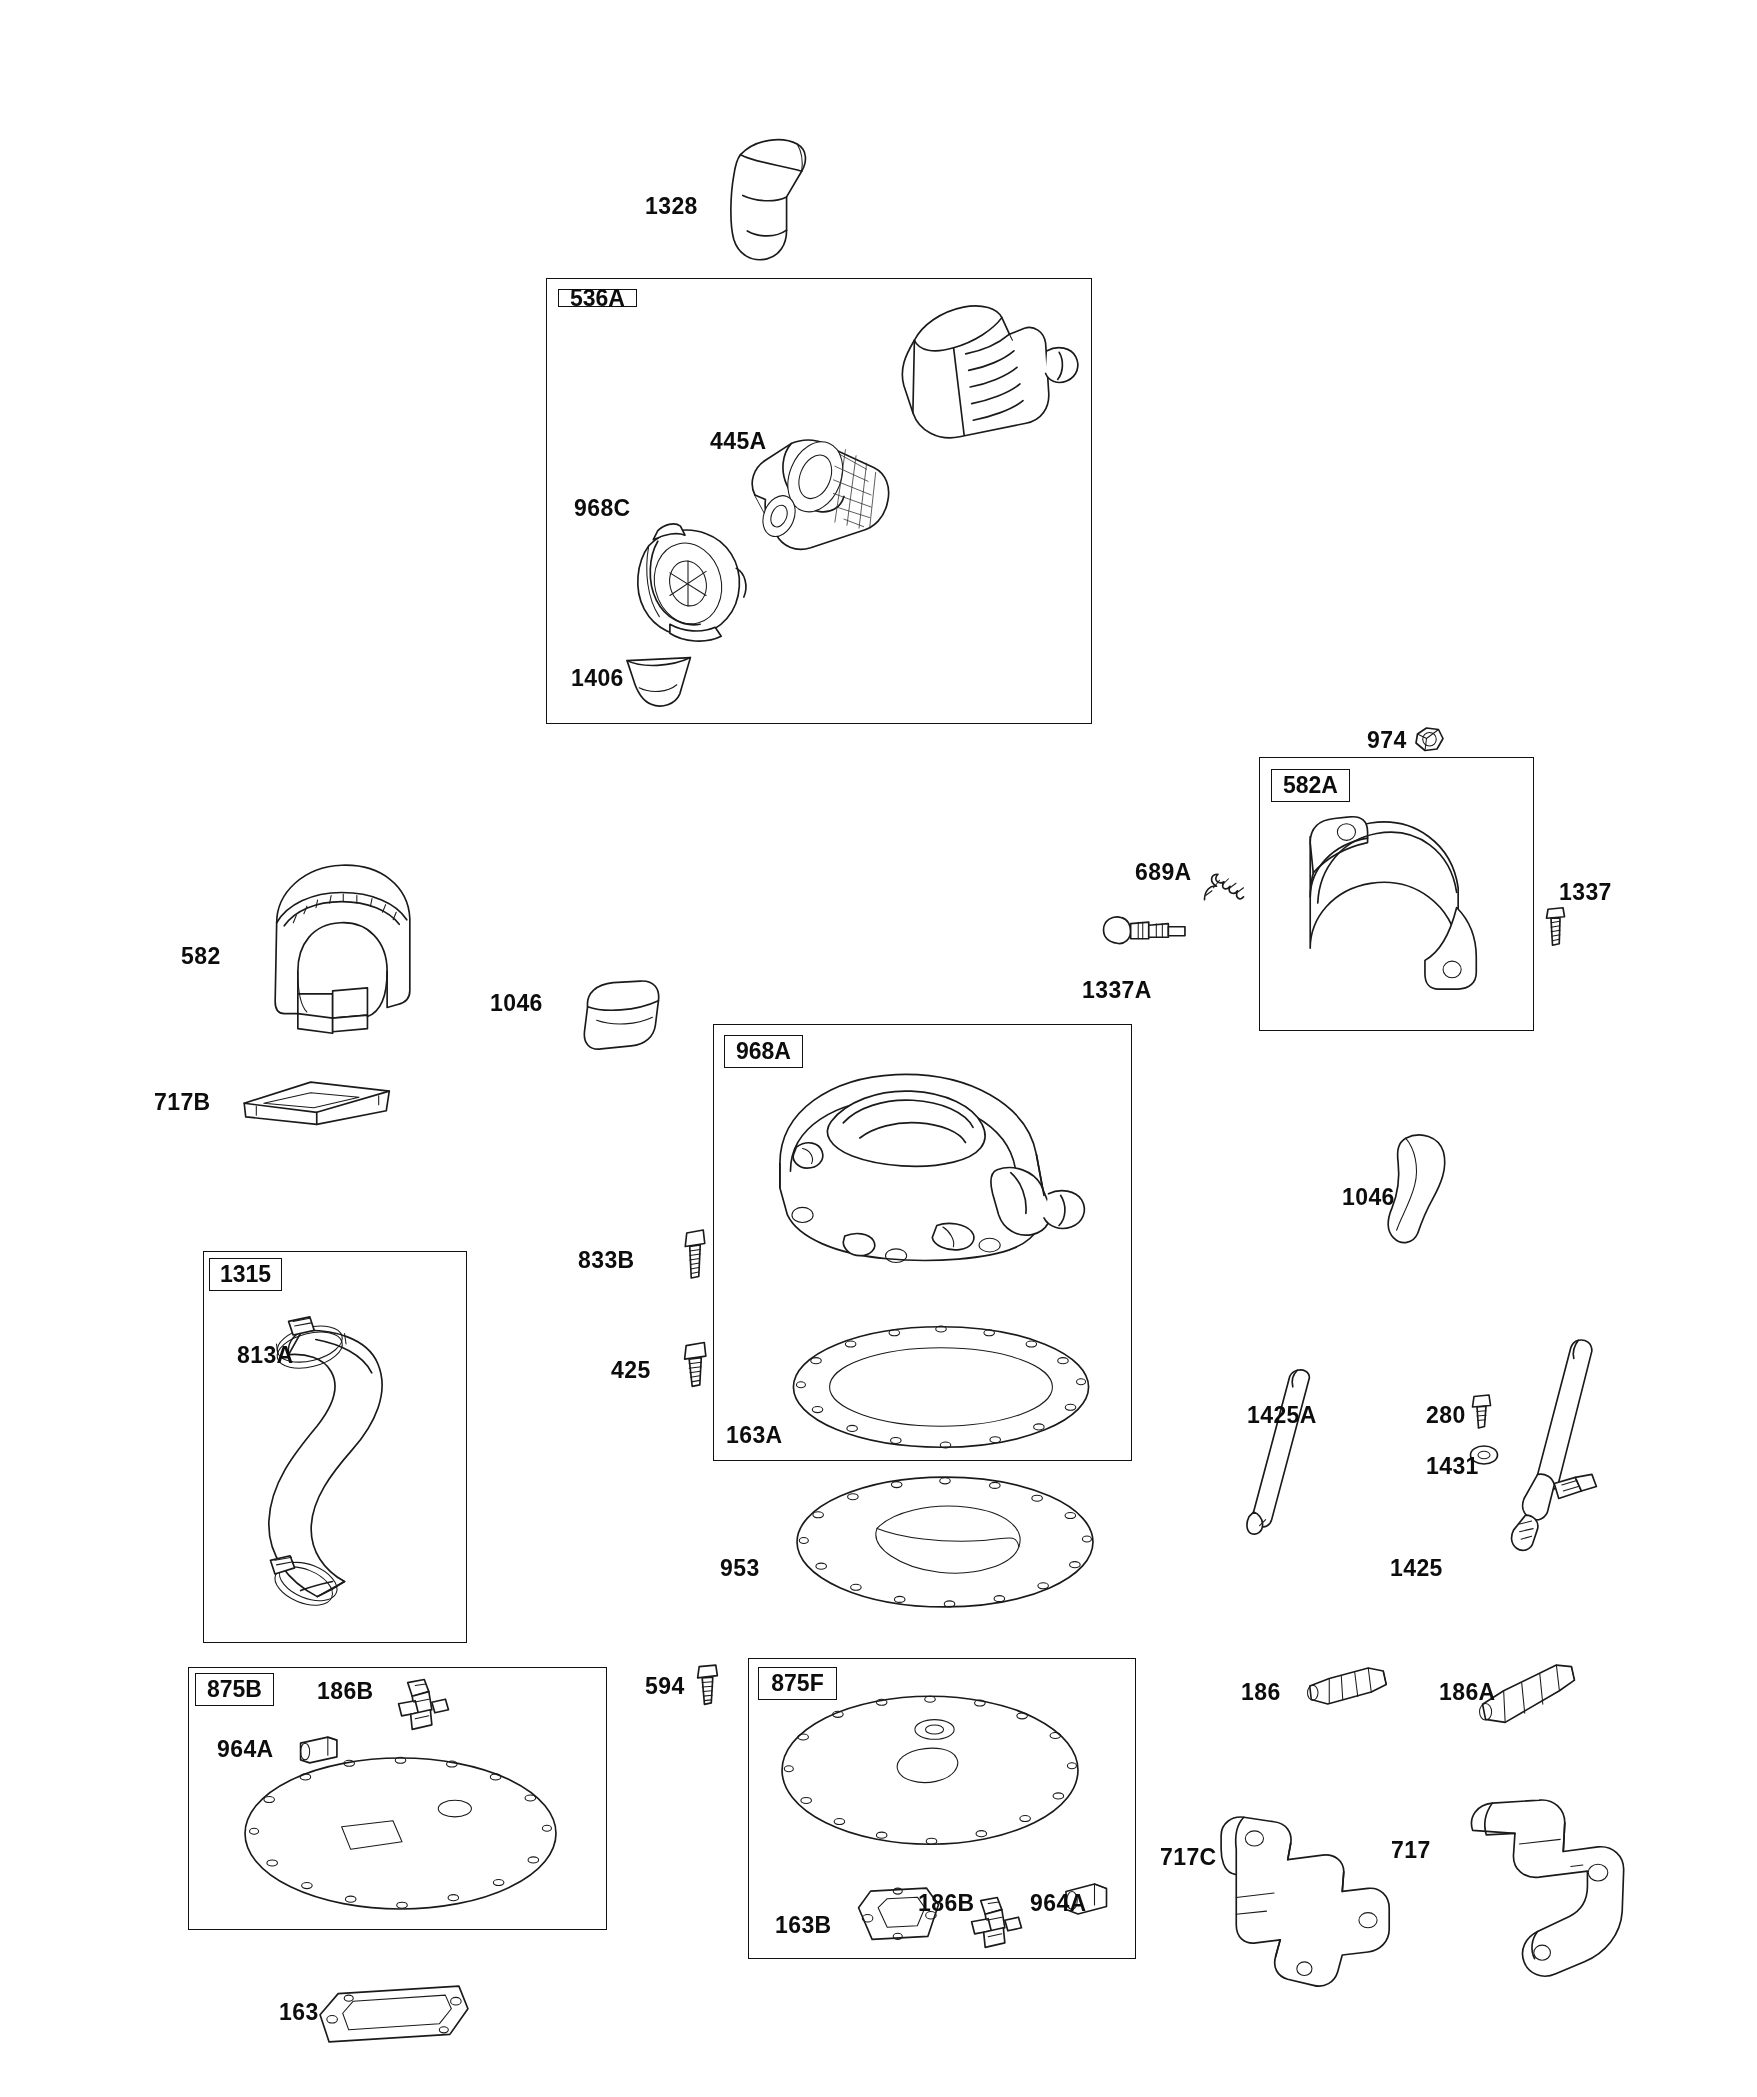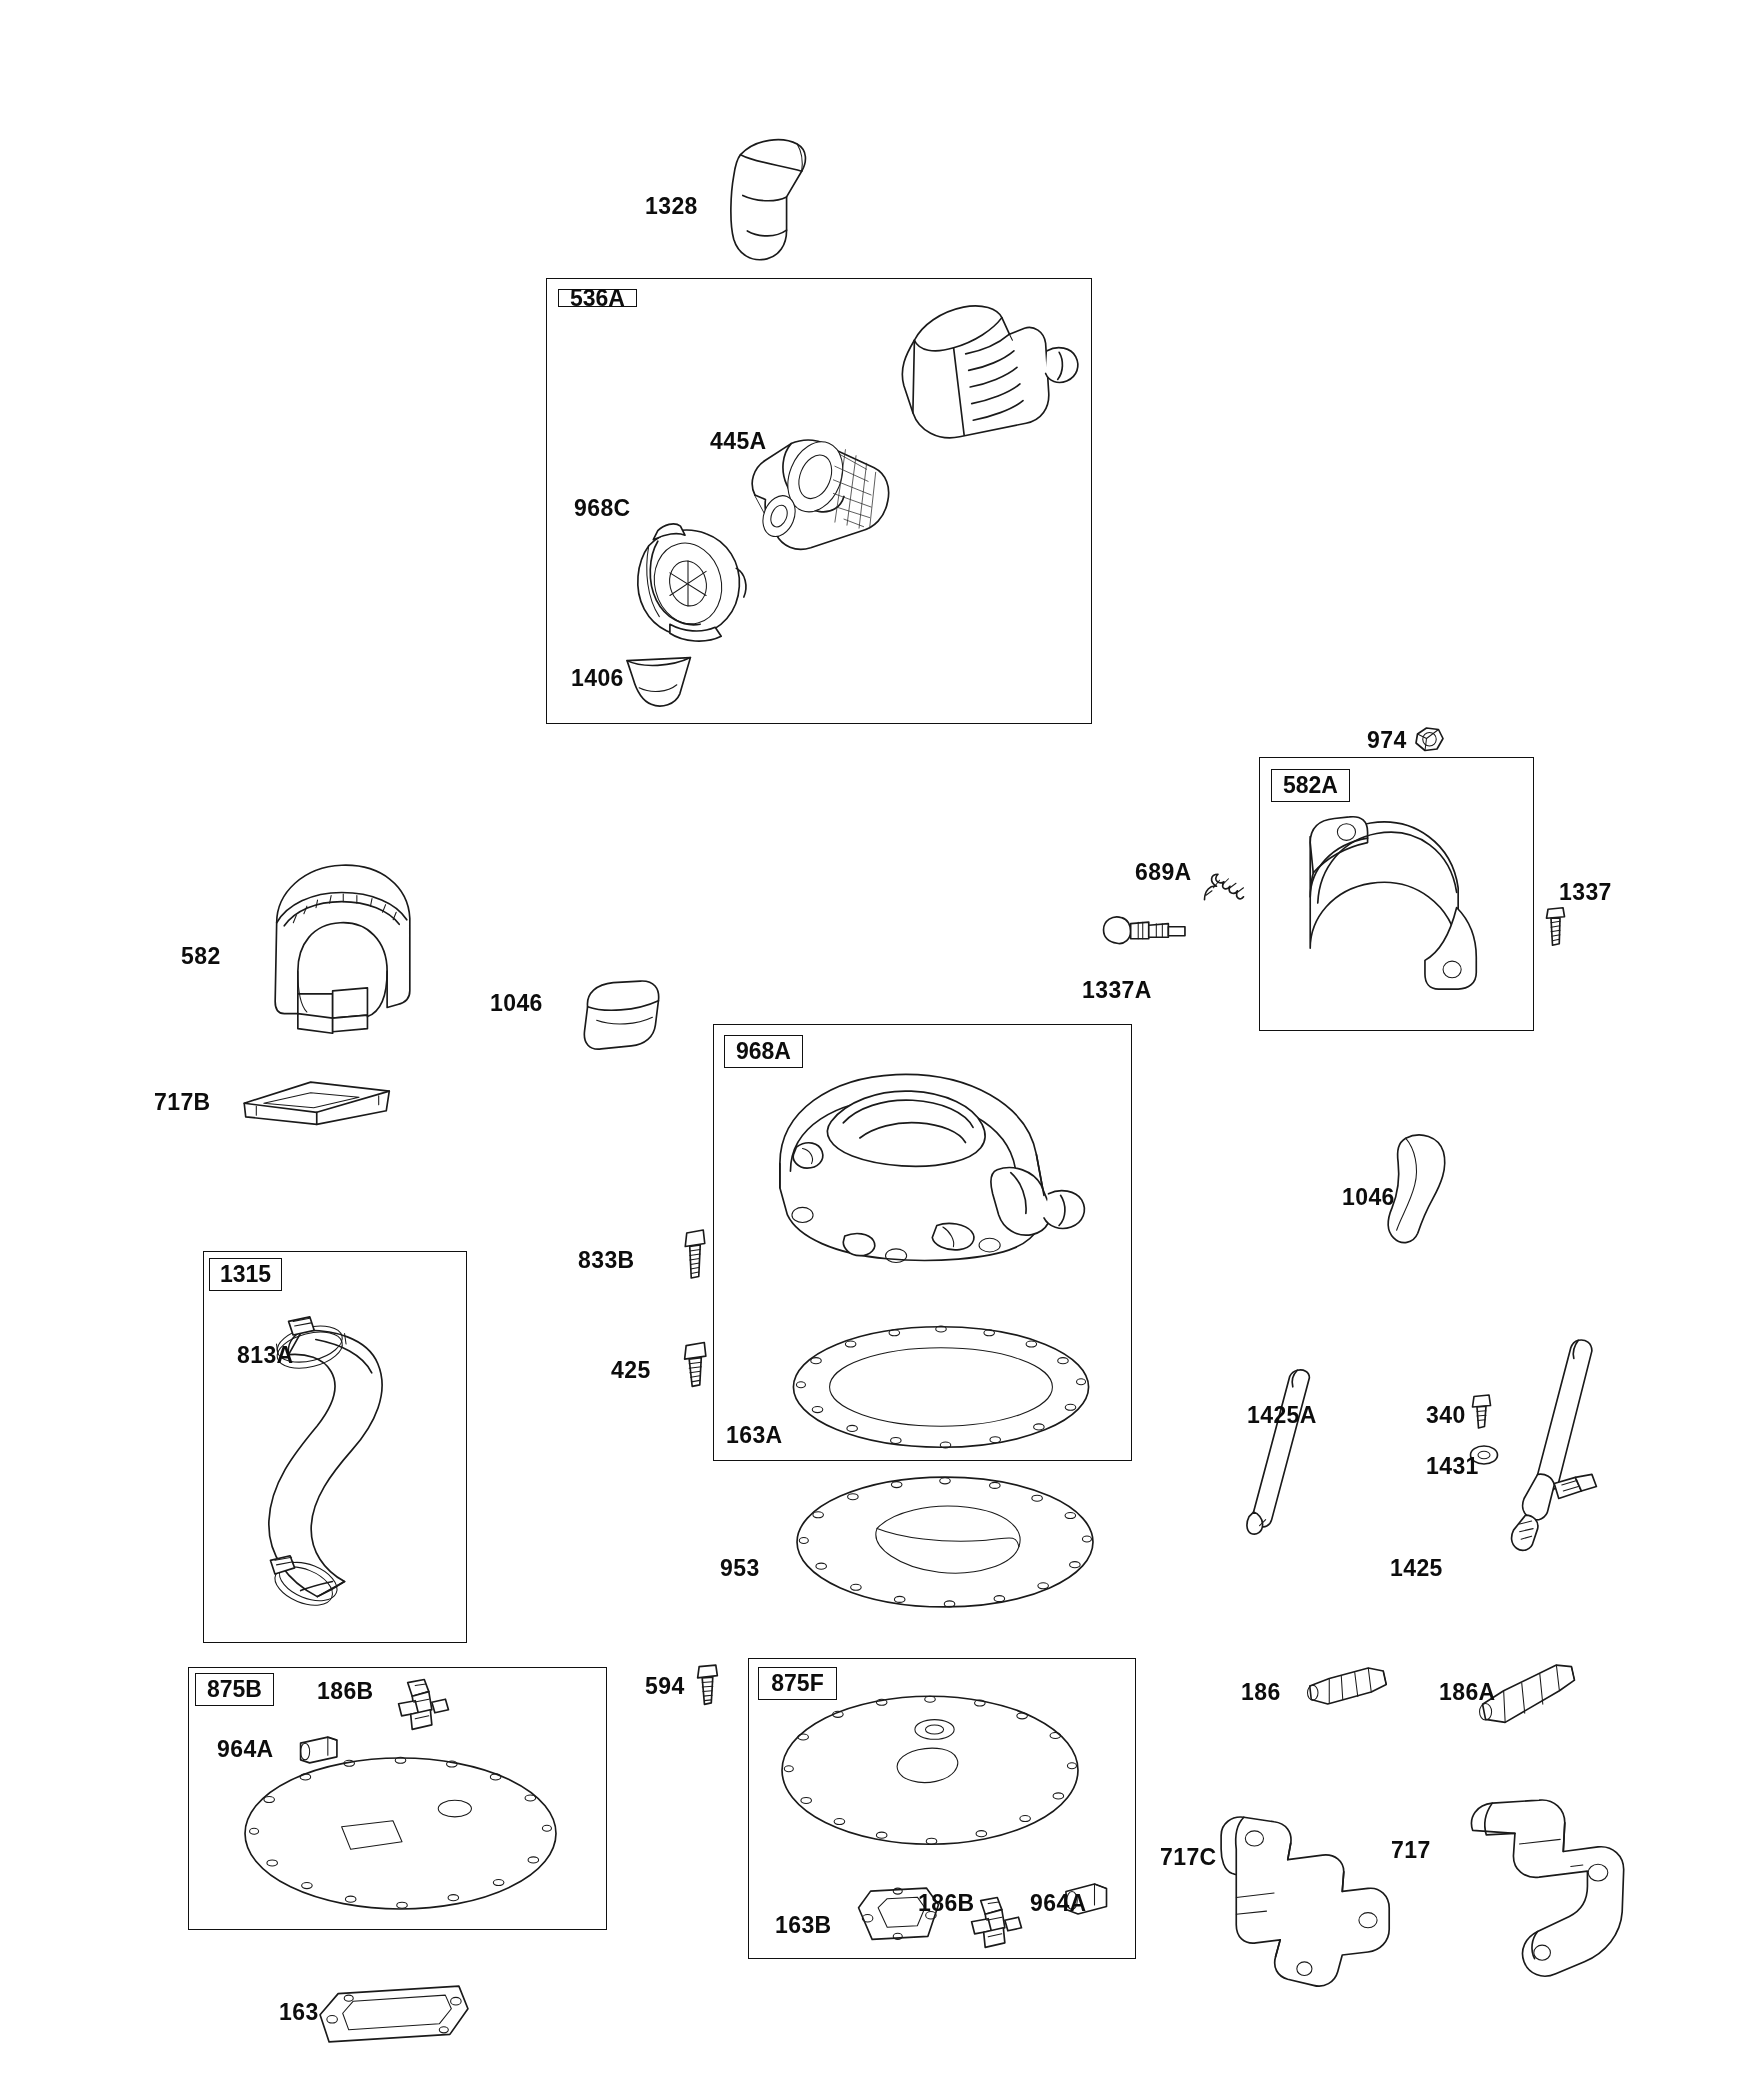--- a/index.html
+++ b/index.html
@@ -585,21 +585,21 @@
   <div class="label" style="left:1082px;top:977px;">1337A</div>
   <div class="label" style="left:181px;top:943px;">582</div>
   <div class="label" style="left:490px;top:990px;">1046</div>
   <div class="label" style="left:154px;top:1089px;">717B</div>
   <div class="label" style="left:1342px;top:1184px;">1046</div>
   <div class="label" style="left:578px;top:1247px;">833B</div>
   <div class="label" style="left:237px;top:1342px;">813A</div>
   <div class="label" style="left:611px;top:1357px;">425</div>
   <div class="label" style="left:726px;top:1422px;">163A</div>
   <div class="label" style="left:1247px;top:1402px;">1425A</div>
-  <div class="label" style="left:1426px;top:1402px;">340</div>
+  <div class="label" style="left:1426px;top:1402px;">280</div>
   <div class="label" style="left:1426px;top:1453px;">1431</div>
   <div class="label" style="left:1390px;top:1555px;">1425</div>
   <div class="label" style="left:720px;top:1555px;">953</div>
   <div class="label" style="left:645px;top:1673px;">594</div>
   <div class="label" style="left:317px;top:1678px;">186B</div>
   <div class="label" style="left:217px;top:1736px;">964A</div>
   <div class="label" style="left:1241px;top:1679px;">186</div>
   <div class="label" style="left:1439px;top:1679px;">186A</div>
   <div class="label" style="left:918px;top:1890px;">186B</div>
   <div class="label" style="left:1030px;top:1890px;">964A</div>

